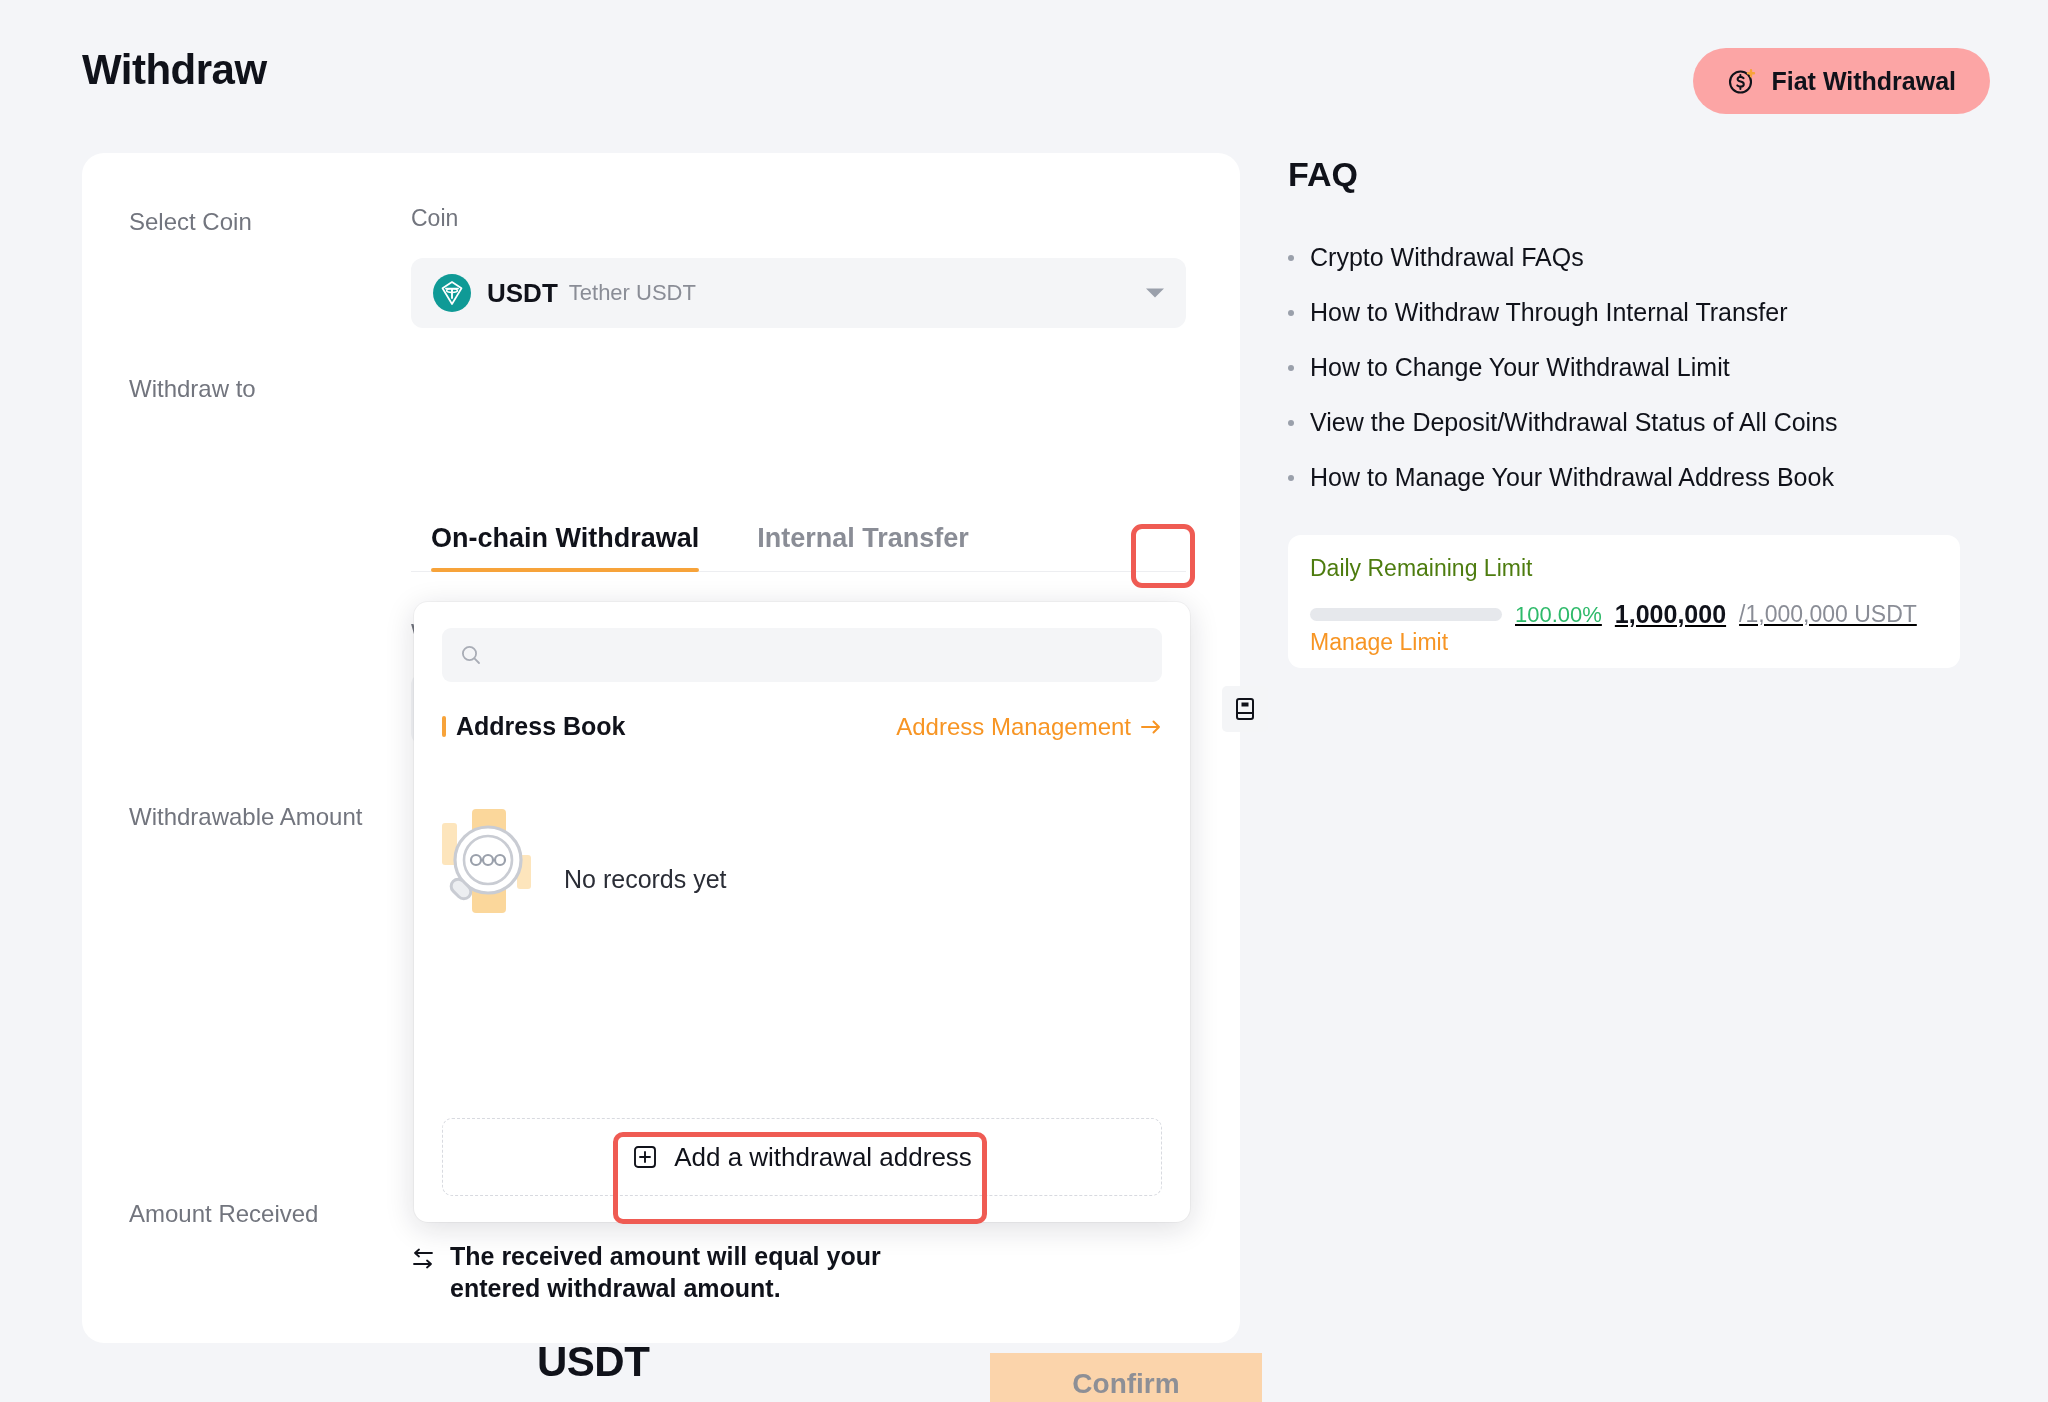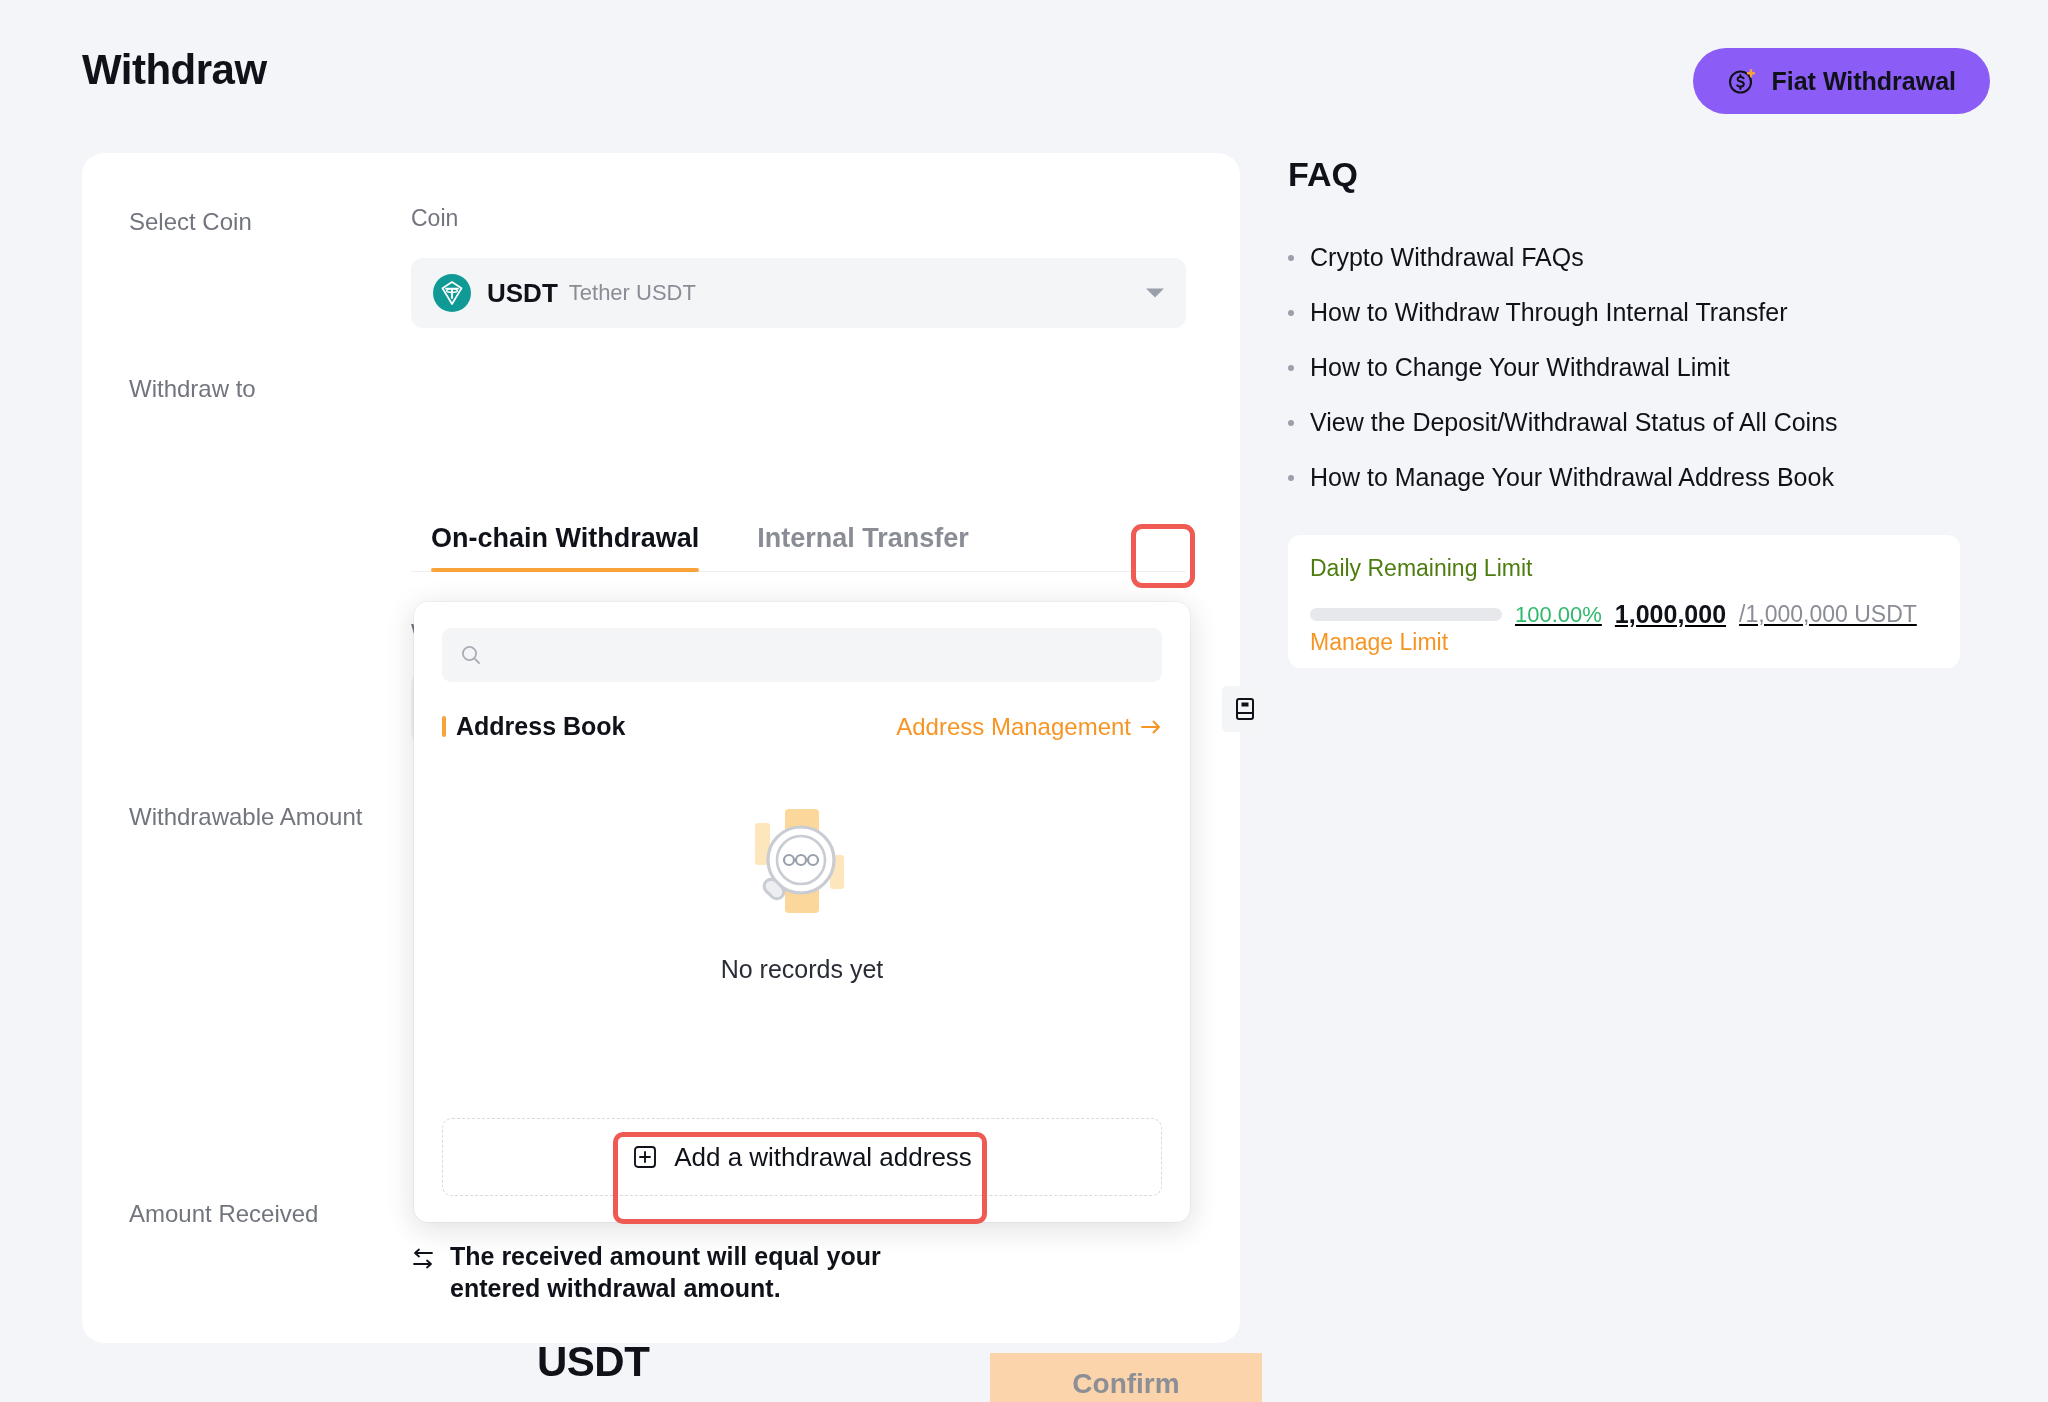--- a/index.html
+++ b/index.html
@@ -15,21 +15,21 @@
   
   .page-title {
     position: absolute; left: 82px; top: 46px;
     font-size: 42px; font-weight: bold; color: #10121a;
     letter-spacing: -0.5px;
   }
   .fiat-btn {
     position: absolute; right: 58px; top: 48px;
     height: 66px; padding: 0 34px;
     display: flex; align-items: center; gap: 14px;
-    background: #8b5cf6; border-radius: 33px;
+    background: #fca5a5; border-radius: 33px;
     border: none; cursor: pointer;
     font-size: 25px; font-weight: bold; color: #10121a;
     font-family: "Liberation Sans", sans-serif;
   }
   .fiat-icon { width: 30px; height: 30px; display:block; }
 
   
   .main-card {
     position: absolute; left: 82px; top: 153px;
     width: 1158px; height: 1190px;
@@ -151,21 +151,21 @@
   .dd-title::before {
     content: ""; position: absolute; left: 0; top: 4px; bottom: 4px;
     width: 4px; background: #f7a33a; border-radius: 2px;
   }
   .dd-manage {
     font-size: 24px; color: #f79524; cursor: pointer;
     display: flex; align-items: center; gap: 9px; font-weight: 500;
   }
 
   .empty-wrap {
-    margin-top: 62px; display: flex; flex-direction: column;
+    margin-top: 62px; display: flex; flex-direction: row;
     align-items: center;
   }
   .empty-ill { width: 150px; height: 130px; }
   .empty-text { margin-top: 22px; font-size: 25px; color: #2a2d36; }
 
   .add-addr-box {
     position: absolute; left: 28px; right: 28px; bottom: 26px;
     height: 78px; border: 1px dashed #d8dae0; border-radius: 10px;
     display: flex; align-items: center; justify-content: center;
     cursor: pointer; background: #fff;

